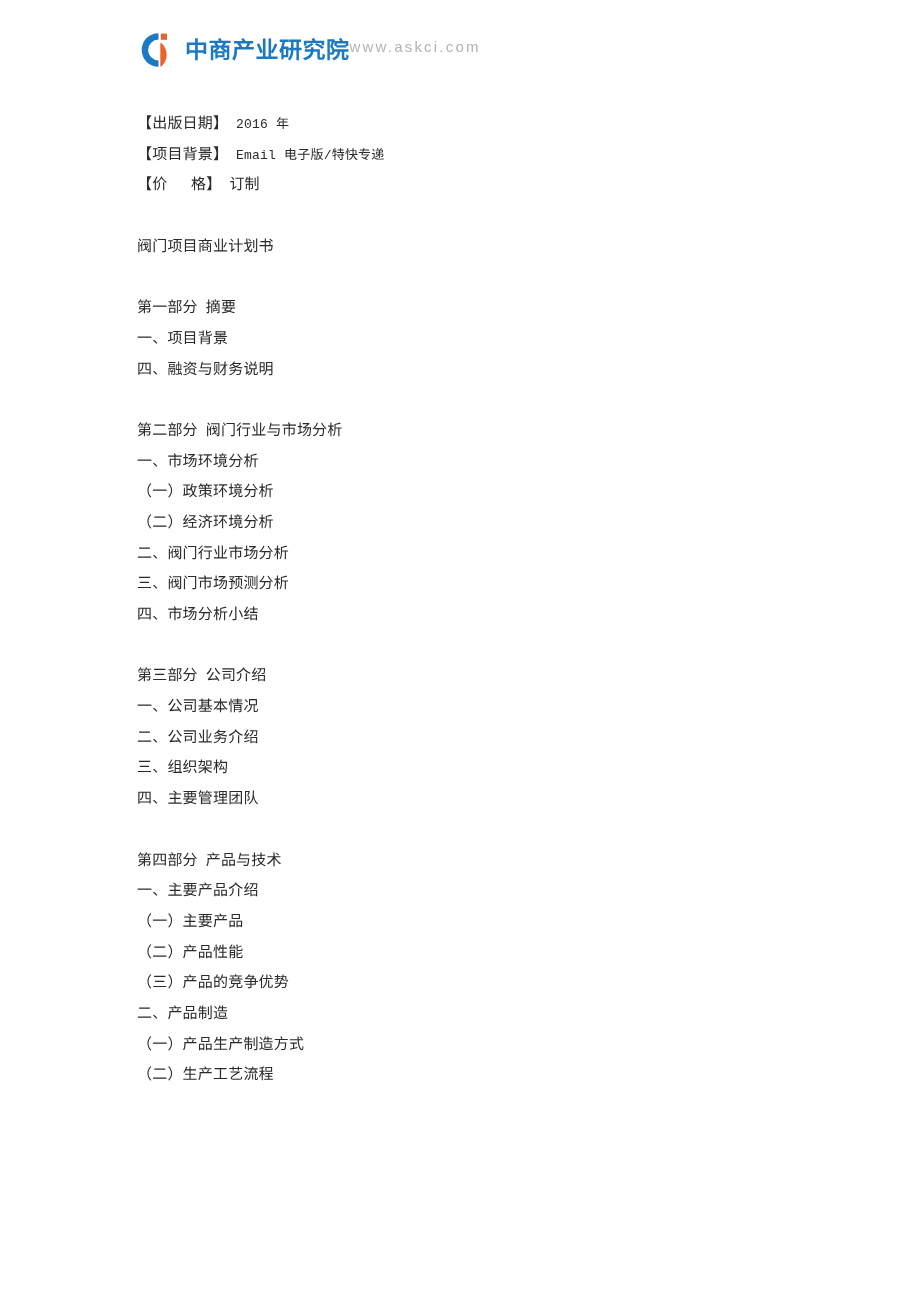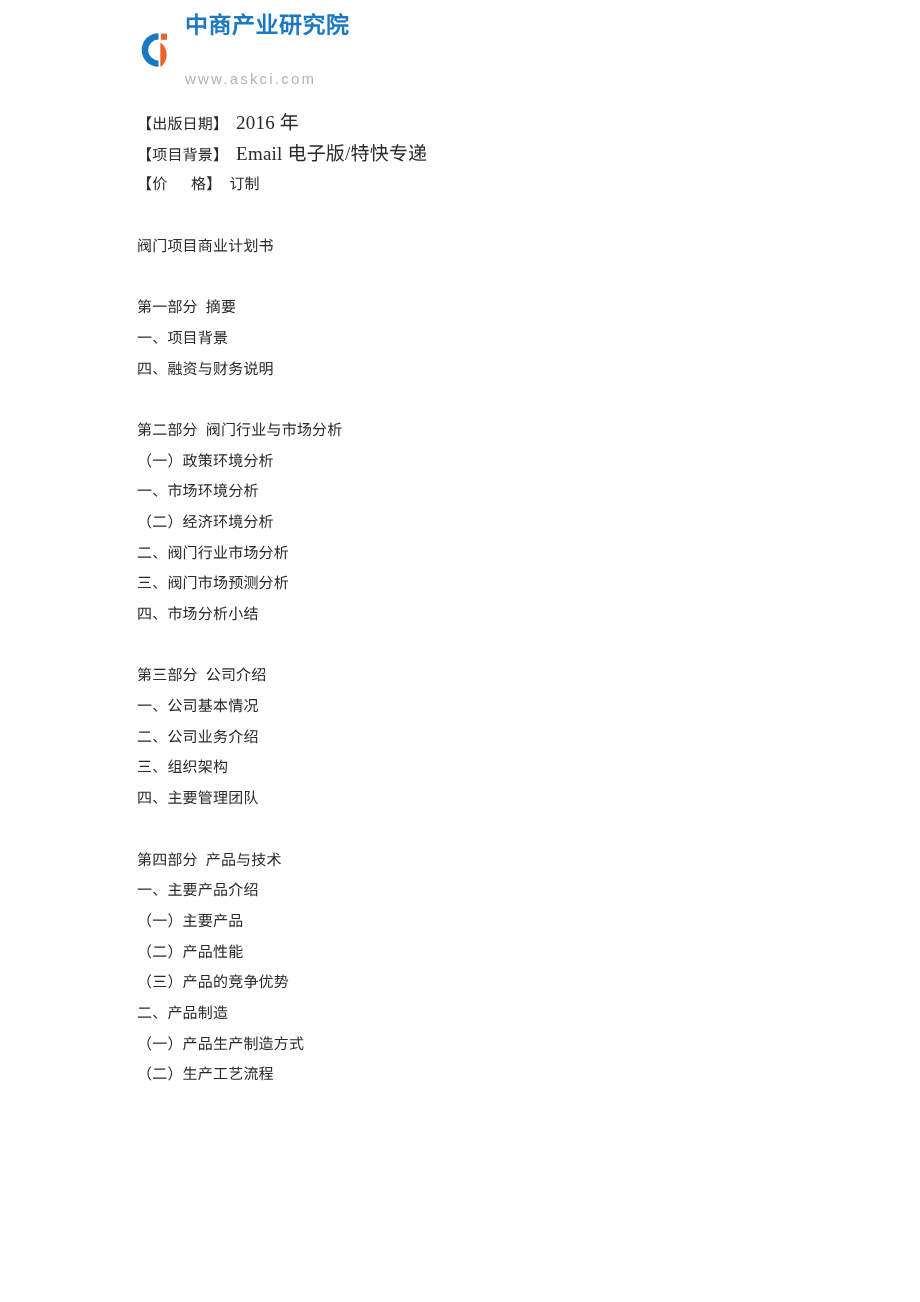--- a/index.html
+++ b/index.html
@@ -30,24 +30,23 @@
     width: 40px;
     height: 40px;
     position: relative;
     flex: 0 0 auto;
     margin-right: 8px;
   }
   .logo-mark svg { display: block; }
 
   .logo-words {
     display: flex;
-    flex-direction: column;
+    flex-direction: row;
     justify-content: center;
     line-height: 1;
-    gap: 34px;
   }
   .logo-cn {
     font-family: "Liberation Sans", "DejaVu Sans", sans-serif;
     font-size: 23px;
     font-weight: bold;
     letter-spacing: 0.5px;
     color: #1b79c2;
     white-space: nowrap;
   }
   .logo-url {
@@ -73,22 +72,22 @@
     white-space: pre;
     letter-spacing: 0.2px;
   }
   .line.meta { }
   .line.blank { color: transparent; }
   .line.title { }
   .line.part { }
   .line.item { }
   .line.sub { }
   .latin {
-    font-family: Liberation Serif, serif;
-    font-size: 19px;
+    font-family: Liberation Mono, monospace;
+    font-size: 13px;
   }
 </style>
 </head>
 <body>
 
 <div class="header">
   <span class="logo-mark">
     <svg width="40" height="40" viewBox="0 0 40 40" aria-hidden="true">
 
       <path d="M21.5 3.2 A16.8 16.8 0 0 0 21.5 36.8 L21.5 30.4 A10.4 10.4 0 0 1 21.5 9.6 Z" fill="#1b79c2"></path>
@@ -118,22 +117,22 @@
 
   <div class="line blank">&nbsp;</div>
 
   <div class="line part">第一部分  摘要</div>
   <div class="line item">一、项目背景</div>
   <div class="line item">四、融资与财务说明</div>
 
   <div class="line blank">&nbsp;</div>
 
   <div class="line part">第二部分  阀门行业与市场分析</div>
+  <div class="line item">一、市场环境分析</div>
   <div class="line sub">（一）政策环境分析</div>
-  <div class="line item">一、市场环境分析</div>
   <div class="line sub">（二）经济环境分析</div>
   <div class="line item">二、阀门行业市场分析</div>
   <div class="line item">三、阀门市场预测分析</div>
   <div class="line item">四、市场分析小结</div>
 
   <div class="line blank">&nbsp;</div>
 
   <div class="line part">第三部分  公司介绍</div>
   <div class="line item">一、公司基本情况</div>
   <div class="line item">二、公司业务介绍</div>

